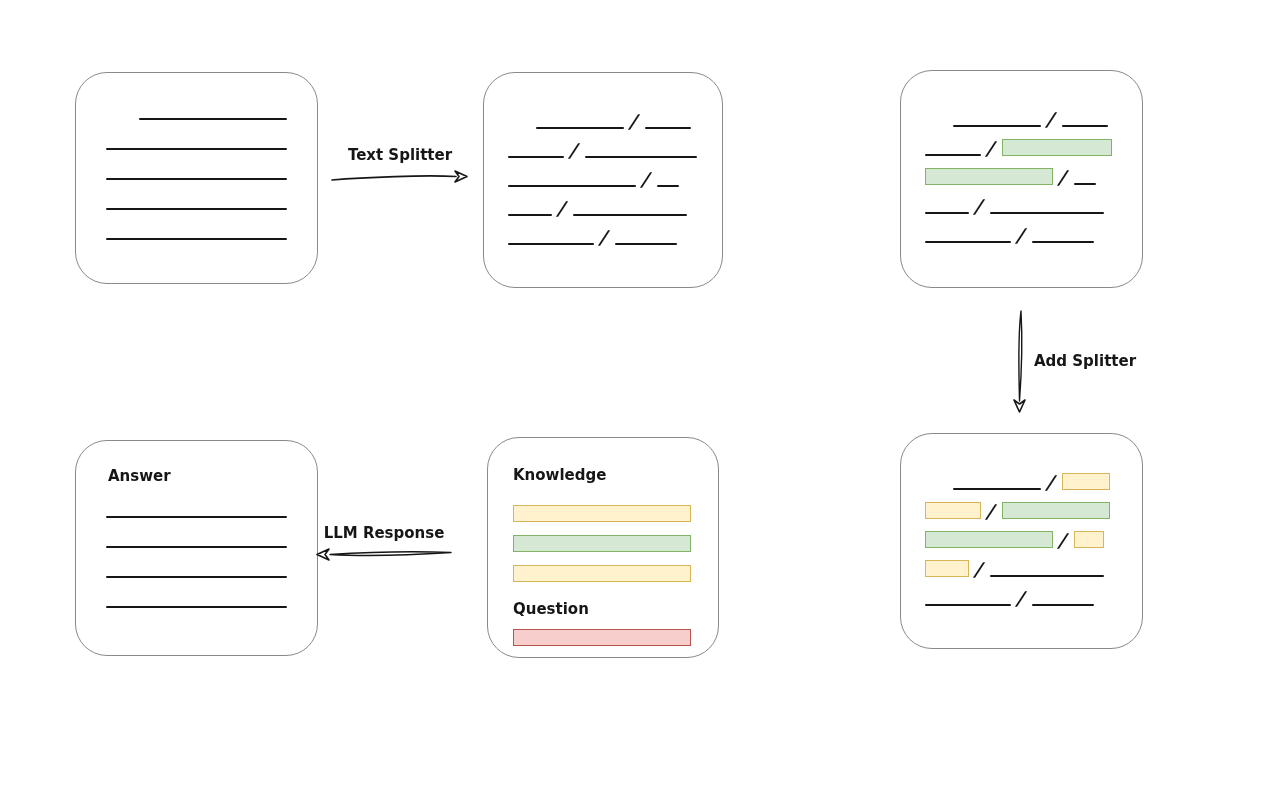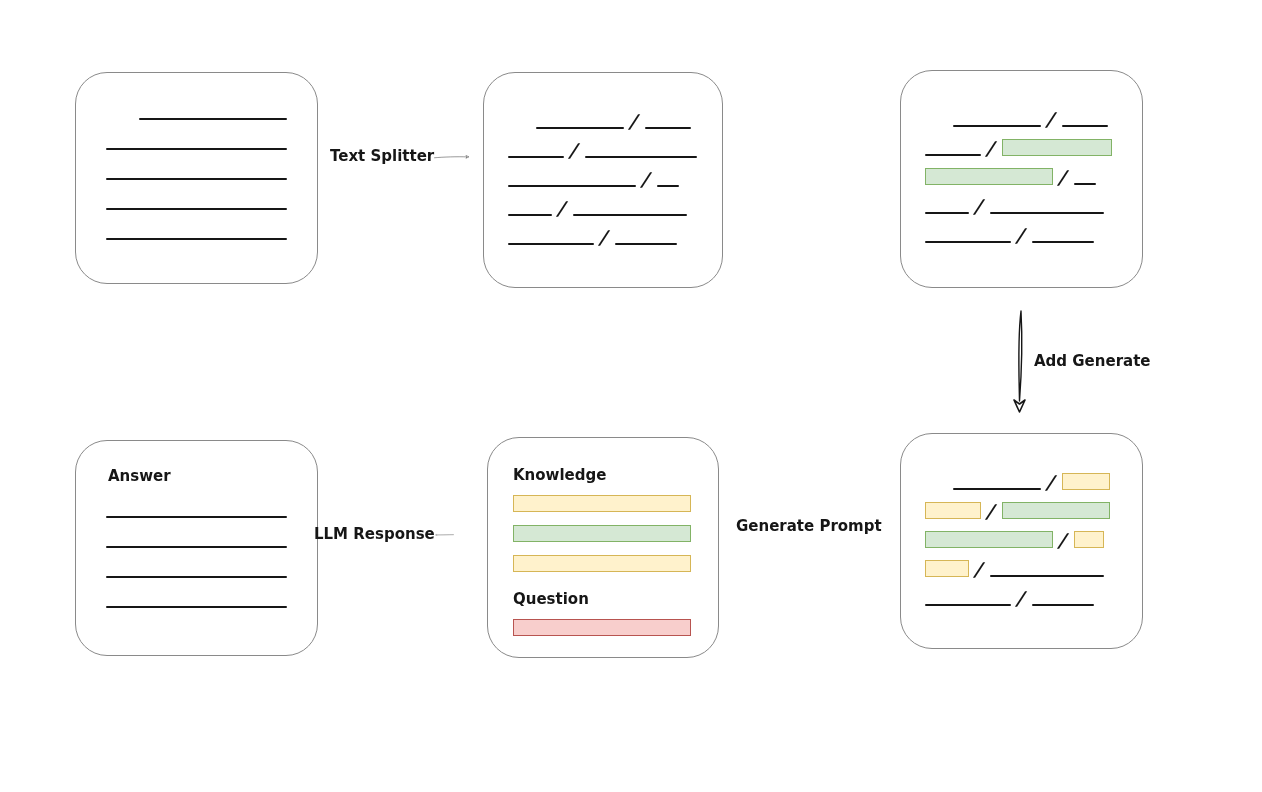--- a/index.html
+++ b/index.html
@@ -26,24 +26,24 @@
   .seg.green{height:17px;background:var(--green-fill,#d5e8d4);border:1.5px solid var(--green-border,#82b366);}
   .seg.yellow{height:17px;background:var(--yellow-fill,#fff2cc);border:1.5px solid var(--yellow-border,#d6b656);}
   .seg.red{height:17px;background:var(--red-fill,#f8cecc);border:1.5px solid var(--red-border,#b85450);}
   .slash{
     font-style:italic;font-weight:600;font-size:19px;line-height:16px;
     color:var(--stroke,#161616);transform:skewX(-8deg);
   }
   .panel-label{font-size:15px;font-weight:600;line-height:19px;}
   .answer-box .panel-label{padding:26px 0 14px 32px;}
   .prompt-box{padding:28px 0 0 25px;box-sizing:border-box;}
-  .prompt-box .panel-label{margin-bottom:10px;}
+  .prompt-box .panel-label{margin-bottom:20px;}
   .prompt-box .question-label{margin-top:18px;margin-bottom:10px;}
   .arrow-group{
-    position:absolute;display:flex;flex-direction:row;align-items:center;
+    position:absolute;display:flex;flex-direction:column;align-items:center;
   }
   .arrow-label{font-size:15px;font-weight:600;white-space:nowrap;margin-bottom:2px;}
   .caption{
     position:absolute;top:686px;left:977px;transform:translateX(-50%);
     font-size:16px;font-weight:600;white-space:nowrap;
   }
   svg{display:block;}
   .ah{fill:#fff;stroke:var(--stroke,#161616);stroke-width:1.6;stroke-linejoin:round;}
   .al{fill:none;stroke:var(--stroke,#161616);stroke-width:1.7;stroke-linecap:round;}
   .lens{fill:#fff;stroke:var(--stroke,#161616);stroke-width:1.4;stroke-linejoin:round;}
@@ -208,29 +208,22 @@
       <path class="al" d="M2,14 C35,11 95,9 126,10.5"></path>
       <path class="ah" d="M137,10.5 L125,5 L129,10.5 L125,16 Z"></path>
     </svg>
   </div>
 
 
   <svg width="22" height="106" viewBox="0 0 22 106" style="position:absolute;left:1010px;top:309px;">
     <path class="lens" d="M11,2 C7.5,30 9,65 9.5,92 C11.5,65 12.5,30 11,2 Z"></path>
     <path class="ah" d="M9.5,103 L4,91 L9.5,95 L15,91 Z"></path>
   </svg>
-  <div class="arrow-label" style="position:absolute;left:1034px;top:352px;">Add Generate</div>
-
-  <div class="arrow-group" style="left:736px;top:516px;width:148px;">
-    <div class="arrow-label">Generate Prompt</div>
-    <svg width="148" height="22" viewBox="0 0 148 22">
-      <path class="lens" d="M145,8.5 C100,7 50,8.5 16,10.5 C55,12.5 105,11 145,8.5 Z"></path>
-      <path class="ah" d="M3,10.5 L15,5 L11,10.5 L15,16 Z"></path>
-    </svg>
-  </div>
+  <div class="arrow-label" style="position:absolute;left:1034px;top:352px;">Add Splitter</div>
+
 
   <div class="arrow-group" style="left:314px;top:524px;width:140px;">
     <div class="arrow-label">LLM Response</div>
     <svg width="140" height="22" viewBox="0 0 140 22">
       <path class="lens" d="M137,8.5 C95,7 48,8.5 16,10.5 C52,12.5 98,11 137,8.5 Z"></path>
       <path class="ah" d="M3,10.5 L15,5 L11,10.5 L15,16 Z"></path>
     </svg>
   </div>
 
 

